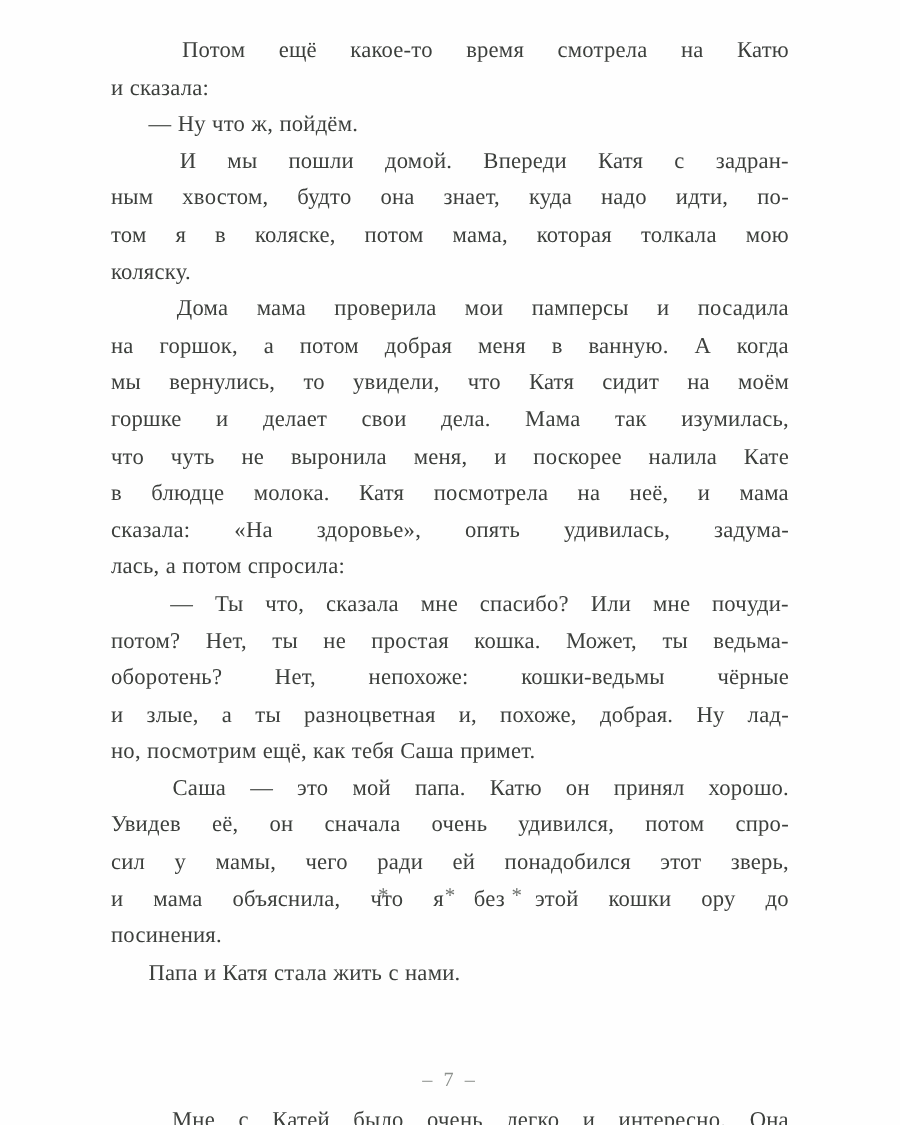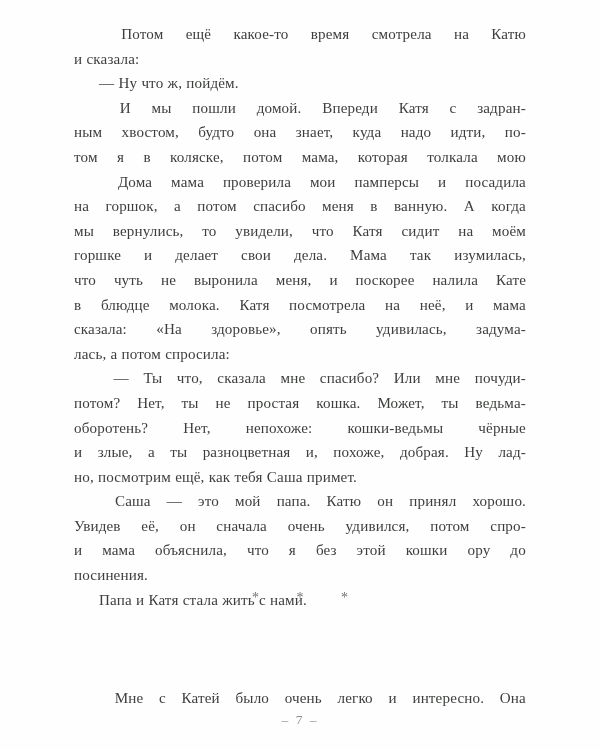--- a/index.html
+++ b/index.html
@@ -96,35 +96,37 @@
 
 <div class="page" style="background: rgb(254, 254, 254);">
 
   <div class="text-block" style="color: rgb(60, 63, 60);">
       <div class="line just"><span class="indent"></span><span class="w">Потом</span><span class="w">ещё</span><span class="w">какое-то</span><span class="w">время</span><span class="w">смотрела</span><span class="w">на</span><span class="w">Катю</span></div>
       <div class="line flush"><span class="w">и</span><span class="w">сказала:</span></div>
       <div class="line flush"><span class="indent"></span><span class="w">—</span><span class="w">Ну</span><span class="w">что</span><span class="w">ж,</span><span class="w">пойдём.</span></div>
       <div class="line just"><span class="indent"></span><span class="w">И</span><span class="w">мы</span><span class="w">пошли</span><span class="w">домой.</span><span class="w">Впереди</span><span class="w">Катя</span><span class="w">с</span><span class="w">задран-</span></div>
       <div class="line just"><span class="w">ным</span><span class="w">хвостом,</span><span class="w">будто</span><span class="w">она</span><span class="w">знает,</span><span class="w">куда</span><span class="w">надо</span><span class="w">идти,</span><span class="w">по-</span></div>
       <div class="line just"><span class="w">том</span><span class="w">я</span><span class="w">в</span><span class="w">коляске,</span><span class="w">потом</span><span class="w">мама,</span><span class="w">которая</span><span class="w">толкала</span><span class="w">мою</span></div>
+      <div class="line flush"><span class="w">коляску.</span></div>
       <div class="line just"><span class="indent"></span><span class="w">Дома</span><span class="w">мама</span><span class="w">проверила</span><span class="w">мои</span><span class="w">памперсы</span><span class="w">и</span><span class="w">посадила</span></div>
-      <div class="line just"><span class="w">на</span><span class="w">горшок,</span><span class="w">а</span><span class="w">потом</span><span class="w">спасибо</span><span class="w">меня</span><span class="w">в</span><span class="w">ванную.</span><span class="w">А</span><span class="w">когда</span></div>
+      <div class="line just"><span class="w">на</span><span class="w">горшок,</span><span class="w">а</span><span class="w">потом</span><span class="w">добрая</span><span class="w">меня</span><span class="w">в</span><span class="w">ванную.</span><span class="w">А</span><span class="w">когда</span></div>
       <div class="line just"><span class="w">мы</span><span class="w">вернулись,</span><span class="w">то</span><span class="w">увидели,</span><span class="w">что</span><span class="w">Катя</span><span class="w">сидит</span><span class="w">на</span><span class="w">моём</span></div>
       <div class="line just"><span class="w">горшке</span><span class="w">и</span><span class="w">делает</span><span class="w">свои</span><span class="w">дела.</span><span class="w">Мама</span><span class="w">так</span><span class="w">изумилась,</span></div>
       <div class="line just"><span class="w">что</span><span class="w">чуть</span><span class="w">не</span><span class="w">выронила</span><span class="w">меня,</span><span class="w">и</span><span class="w">поскорее</span><span class="w">налила</span><span class="w">Кате</span></div>
       <div class="line just"><span class="w">в</span><span class="w">блюдце</span><span class="w">молока.</span><span class="w">Катя</span><span class="w">посмотрела</span><span class="w">на</span><span class="w">неё,</span><span class="w">и</span><span class="w">мама</span></div>
       <div class="line just"><span class="w">сказала:</span><span class="w">«На</span><span class="w">здоровье»,</span><span class="w">опять</span><span class="w">удивилась,</span><span class="w">задума-</span></div>
       <div class="line flush"><span class="w">лась,</span><span class="w">а</span><span class="w">потом</span><span class="w">спросила:</span></div>
       <div class="line just"><span class="indent"></span><span class="w">—</span><span class="w">Ты</span><span class="w">что,</span><span class="w">сказала</span><span class="w">мне</span><span class="w">спасибо?</span><span class="w">Или</span><span class="w">мне</span><span class="w">почуди-</span></div>
       <div class="line just"><span class="w">потом?</span><span class="w">Нет,</span><span class="w">ты</span><span class="w">не</span><span class="w">простая</span><span class="w">кошка.</span><span class="w">Может,</span><span class="w">ты</span><span class="w">ведьма-</span></div>
       <div class="line just"><span class="w">оборотень?</span><span class="w">Нет,</span><span class="w">непохоже:</span><span class="w">кошки-ведьмы</span><span class="w">чёрные</span></div>
       <div class="line just"><span class="w">и</span><span class="w">злые,</span><span class="w">а</span><span class="w">ты</span><span class="w">разноцветная</span><span class="w">и,</span><span class="w">похоже,</span><span class="w">добрая.</span><span class="w">Ну</span><span class="w">лад-</span></div>
       <div class="line flush"><span class="w">но,</span><span class="w">посмотрим</span><span class="w">ещё,</span><span class="w">как</span><span class="w">тебя</span><span class="w">Саша</span><span class="w">примет.</span></div>
       <div class="line just"><span class="indent"></span><span class="w">Саша</span><span class="w">—</span><span class="w">это</span><span class="w">мой</span><span class="w">папа.</span><span class="w">Катю</span><span class="w">он</span><span class="w">принял</span><span class="w">хорошо.</span></div>
       <div class="line just"><span class="w">Увидев</span><span class="w">её,</span><span class="w">он</span><span class="w">сначала</span><span class="w">очень</span><span class="w">удивился,</span><span class="w">потом</span><span class="w">спро-</span></div>
+      <div class="line just"><span class="w">сил</span><span class="w">у</span><span class="w">мамы,</span><span class="w">чего</span><span class="w">ради</span><span class="w">ей</span><span class="w">понадобился</span><span class="w">этот</span><span class="w">зверь,</span></div>
       <div class="line just"><span class="w">и</span><span class="w">мама</span><span class="w">объяснила,</span><span class="w">что</span><span class="w">я</span><span class="w">без</span><span class="w">этой</span><span class="w">кошки</span><span class="w">ору</span><span class="w">до</span></div>
       <div class="line flush"><span class="w">посинения.</span></div>
       <div class="line flush"><span class="indent"></span><span class="w">Папа</span><span class="w">и</span><span class="w">Катя</span><span class="w">стала</span><span class="w">жить</span><span class="w">с</span><span class="w">нами.</span></div>
       <div class="blank"></div>
       <div class="blank"></div>
       <div class="blank"></div>
       <div class="line just"><span class="indent"></span><span class="w">Мне</span><span class="w">с</span><span class="w">Катей</span><span class="w">было</span><span class="w">очень</span><span class="w">легко</span><span class="w">и</span><span class="w">интересно.</span><span class="w">Она</span></div>
     </div>
 
   <div class="sep">* * *</div>

